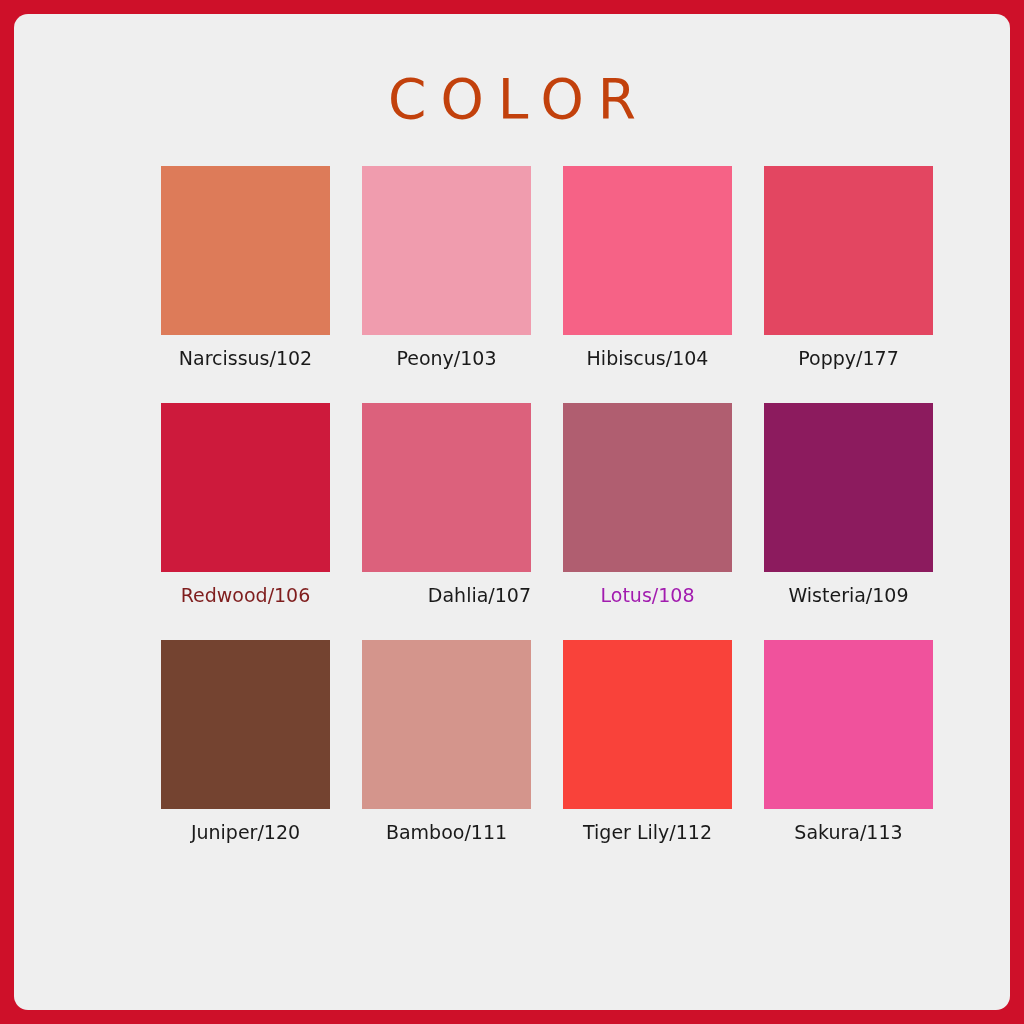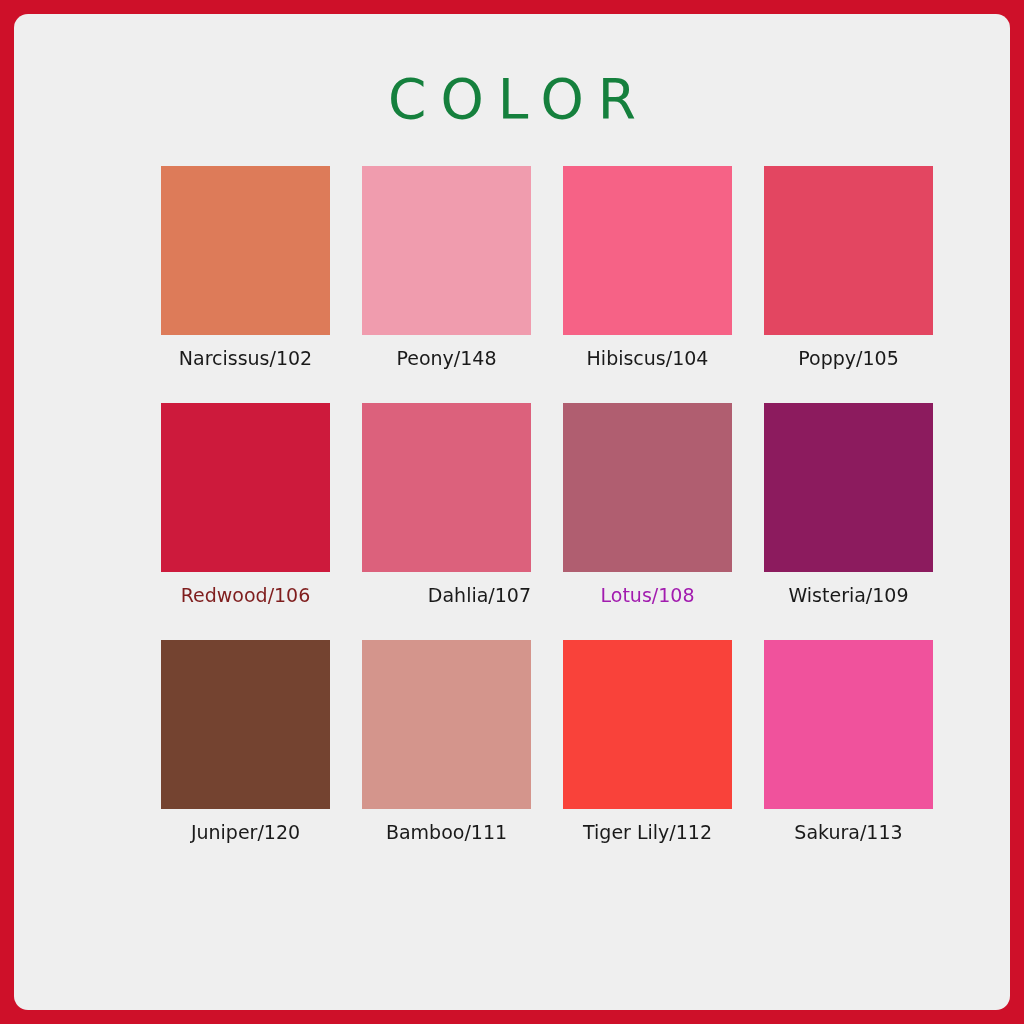--- a/index.html
+++ b/index.html
@@ -79,38 +79,38 @@
     white-space: nowrap;
     line-height: 1.1;
   }
 </style>
 </head>
 <body>
 
 <div id="poster" style="background: rgb(206, 16, 41);">
   <div id="panel" style="background: rgb(239, 239, 239);">
 
-    <div id="title" style="color: #15803d;">COLOR</div>
+    <div id="title" style="color: #c2410c;">COLOR</div>
 
     <div id="grid">
         <div class="cell">
           <div class="swatch" style="background: rgb(221, 123, 89);"></div>
           <div class="label" style="color: rgb(26, 26, 26);">Narcissus/102</div>
         </div>
         <div class="cell">
           <div class="swatch" style="background: rgb(240, 156, 174);"></div>
-          <div class="label" style="color: rgb(26, 26, 26);">Peony/148</div>
+          <div class="label" style="color: rgb(26, 26, 26);">Peony/103</div>
         </div>
         <div class="cell">
           <div class="swatch" style="background: rgb(246, 98, 134);"></div>
           <div class="label" style="color: rgb(26, 26, 26);">Hibiscus/104</div>
         </div>
         <div class="cell">
           <div class="swatch" style="background: rgb(227, 70, 97);"></div>
-          <div class="label" style="color: rgb(26, 26, 26);">Poppy/105</div>
+          <div class="label" style="color: rgb(26, 26, 26);">Poppy/177</div>
         </div>
         <div class="cell">
           <div class="swatch" style="background: rgb(205, 26, 60);"></div>
           <div class="label" style="color: #7f1d1d;">Redwood/106</div>
         </div>
         <div class="cell">
           <div class="swatch" style="background: rgb(220, 97, 124);"></div>
           <div class="label" style="color: rgb(26, 26, 26); text-align: right;">Dahlia/107</div>
         </div>
         <div class="cell">

